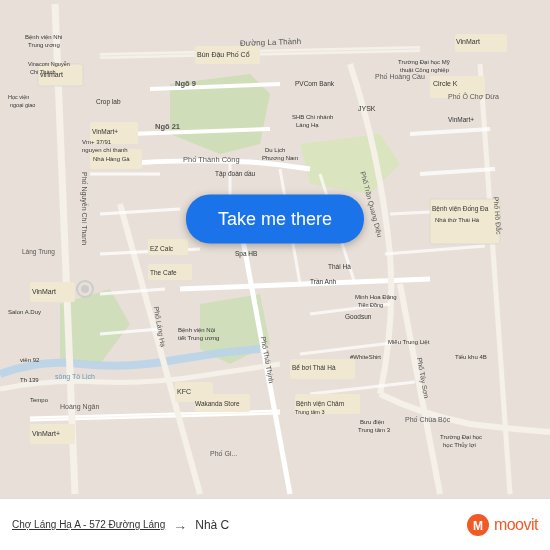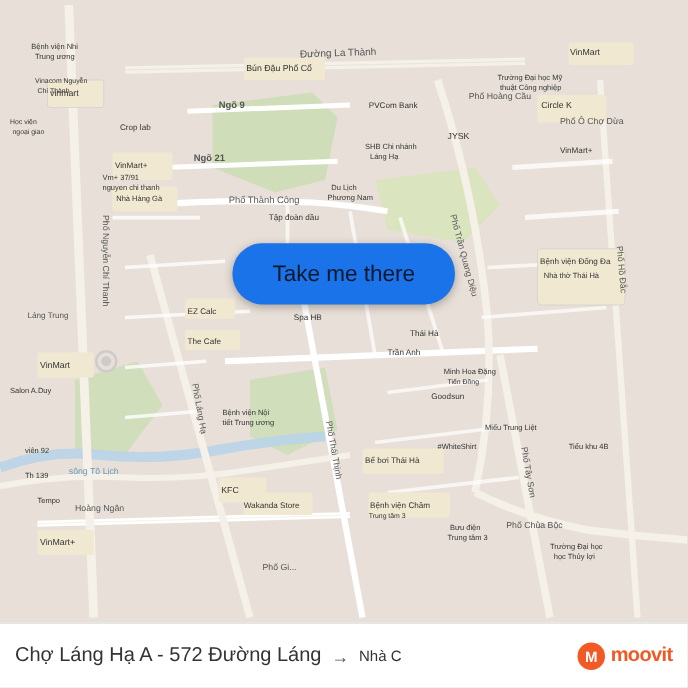--- a/index.html
+++ b/index.html
@@ -34,21 +34,21 @@
       top: 0; left: 0;
     }
 
     
     #take-me-there-btn {
       position: absolute;
       top: 50%;
       left: 50%;
       transform: translate(-50%, -50%) translateY(-30px);
       background: #1a73e8;
-      color: #0f172a;
+      color: #ffffff;
       border: none;
       border-radius: 24px;
       padding: 14px 32px;
       font-size: 18px;
       font-weight: 500;
       cursor: pointer;
       white-space: nowrap;
       box-shadow: 0 2px 8px rgba(0,0,0,0.3);
       z-index: 10;
     }
@@ -66,23 +66,24 @@
     }
 
     #route-info {
       display: flex;
       align-items: center;
       gap: 8px;
       flex: 1;
     }
 
     #from-label {
-      font-size: 16px;
+      font-size: 10px;
       color: #333;
       font-weight: 400;
+      text-decoration: underline;
     }
 
     #arrow-icon {
       color: #555;
       font-size: 14px;
     }
 
     #to-label {
       font-size: 12px;
       color: #333;
@@ -95,21 +96,21 @@
       gap: 4px;
     }
 
     #moovit-logo-icon {
       width: 24px;
       height: 24px;
     }
 
     #moovit-text {
       font-size: 16px;
-      font-weight: bold;
+      font-weight: normal;
       color: #f15a24;
       letter-spacing: -0.5px;
     }
 
     
     #attribution {
       position: absolute;
       bottom: 56px;
       left: 0;
       right: 0;

